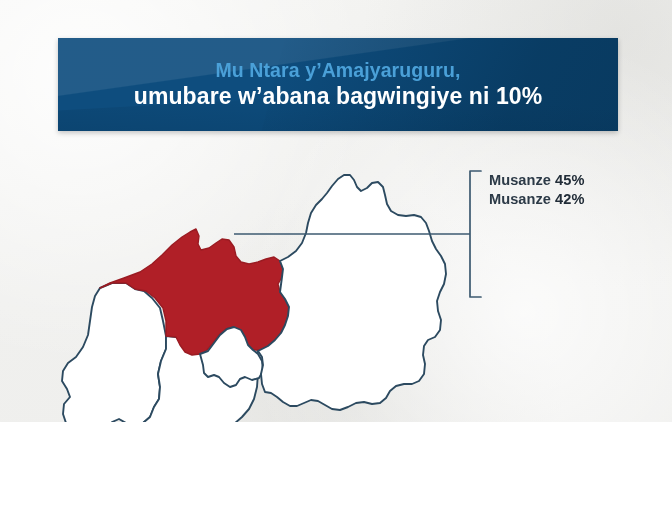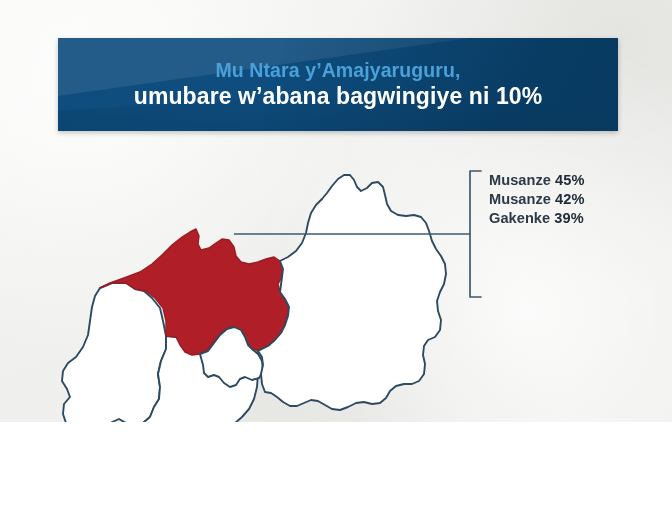--- a/index.html
+++ b/index.html
@@ -223,21 +223,17 @@
       <span class="legend-name">Musanze</span>
       <span class="legend-value">45%</span>
     </div>
 
     <div class="legend-row">
       <span class="legend-name">Musanze</span>
       <span class="legend-value">42%</span>
     </div>
 
 
-    <div class="legend-row">
-      <span class="legend-name">Gakenke</span>
-      <span class="legend-value">39%</span>
-    </div>
 
 
   </div>
 
 </div>
 
 </body></html>

